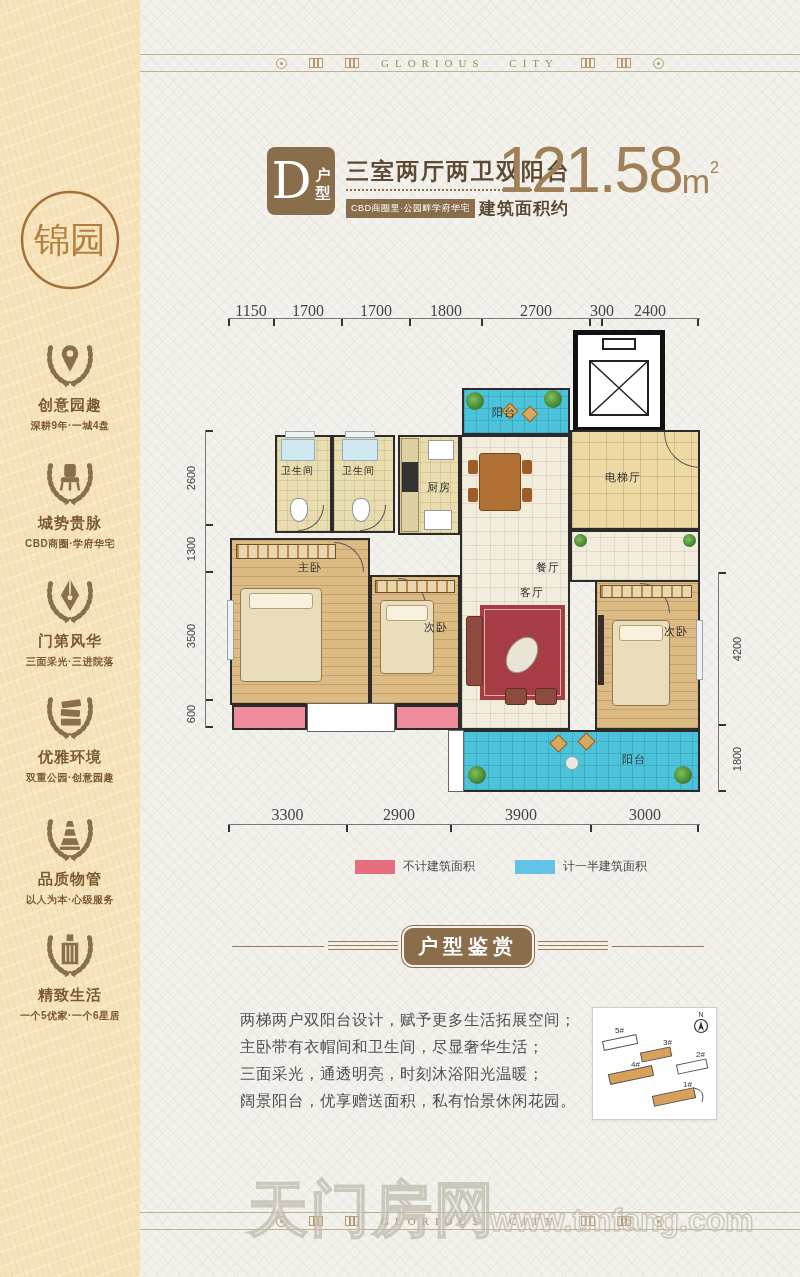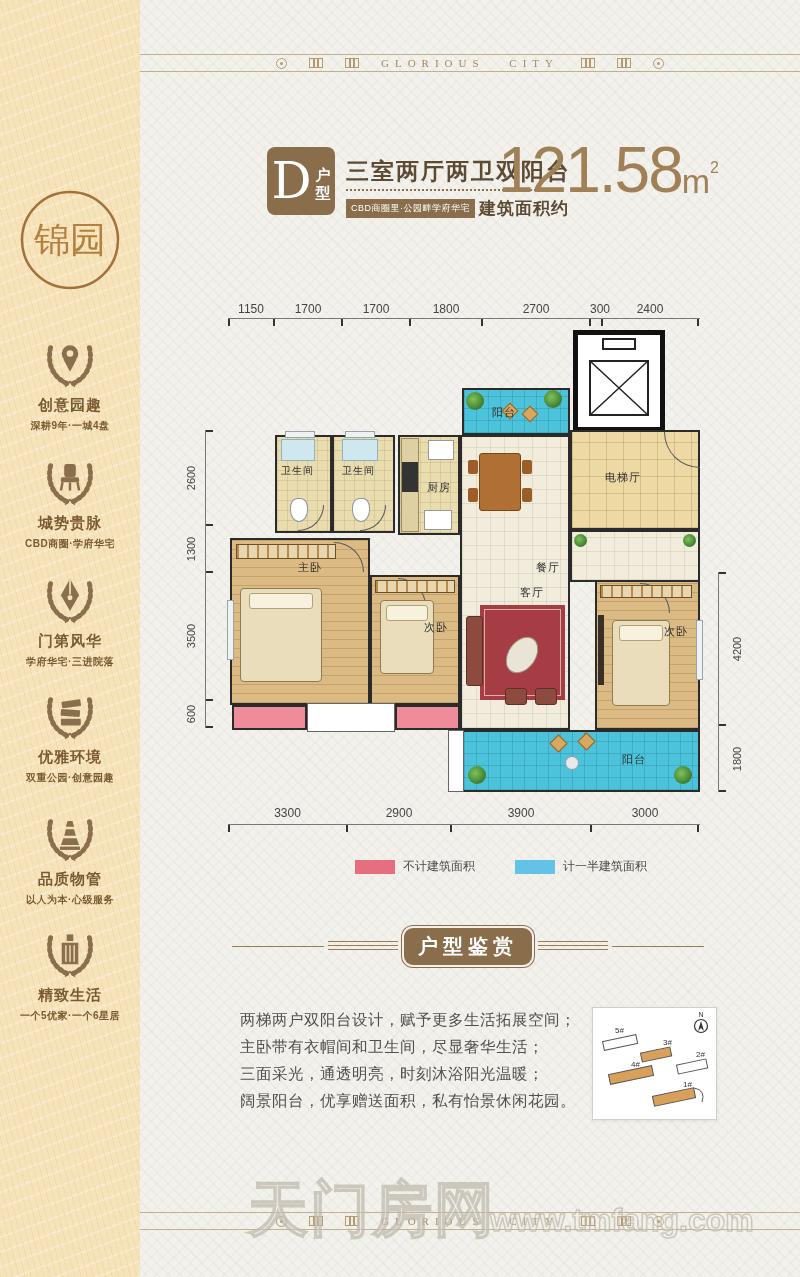--- a/index.html
+++ b/index.html
@@ -76,21 +76,21 @@
   .pillow { position:absolute; left:10%; top:4px; width:80%; height:16px; background:#f7f1de;
     border:1px solid #b3a276; border-radius:3px; }
   .plant { position:absolute; border-radius:50%;
     background:radial-gradient(circle at 40% 40%, #7fc25a, #3e7d2e 70%); }
   .stool { position:absolute; background:#d8a861; border:1px solid #8a6426; transform:rotate(45deg); }
   .arc { position:absolute; border:1.6px solid #5a5a5a; border-right:none; border-bottom:none;
     border-radius:100% 0 0 0; }
   .win { position:absolute; background:#eef2f3; border:1px solid #9aa4a8; }
 
   
-  .dim-row { position:absolute; display:flex; font-size:12px; color:#444; }
+  .dim-row { position:absolute; display:flex; font-size:16px; color:#444;font-family:Liberation Serif, serif; }
   .dim-row span { display:block; text-align:center; overflow:visible; }
   .dim-col { position:absolute; display:flex; flex-direction:column; font-size:11px; color:#444; }
   .dim-col .cell { display:flex; align-items:center; justify-content:center; }
   .dim-col .cell b { font-weight:normal; transform:rotate(-90deg); white-space:nowrap; }
   .dline { position:absolute; background-repeat:no-repeat; }
 
   
   .legend { position:absolute; left:355px; top:858px; display:flex; align-items:center; gap:8px;
     font-size:12px; color:#4a4a4a; }
   .sw { width:40px; height:14px; }
@@ -161,21 +161,21 @@
     </div>
 
     <div class="sb-item" style="top:568px">
       <svg width="58" height="58" viewBox="0 0 70 70">
         <use href="#wreath"></use>
         <path d="M35 13 L46 33 L35 52 L24 33 Z" fill="#8a6f4d"></path>
         <path d="M35 14 L35 32" stroke="#f7e3ba" stroke-width="2"></path>
         <circle cx="35" cy="36" r="3" fill="#f7e3ba"></circle>
       </svg>
       <div class="sb-title">门第风华</div>
-      <div class="sb-sub">学府华宅·三进院落</div>
+      <div class="sb-sub">三面采光·三进院落</div>
     </div>
 
     <div class="sb-item" style="top:806px">
       <svg width="58" height="58" viewBox="0 0 70 70">
         <use href="#wreath"></use>
         <path d="M32 18 h6 l2 7 h-10 z" fill="#8a6f4d"></path>
         <path d="M30 28 h10 l2 8 h-14 z" fill="#8a6f4d"></path>
         <path d="M27 39 h16 l3 8 h-22 z" fill="#8a6f4d"></path>
         <rect x="23" y="49" width="24" height="4" fill="#8a6f4d"></rect>
       </svg>

